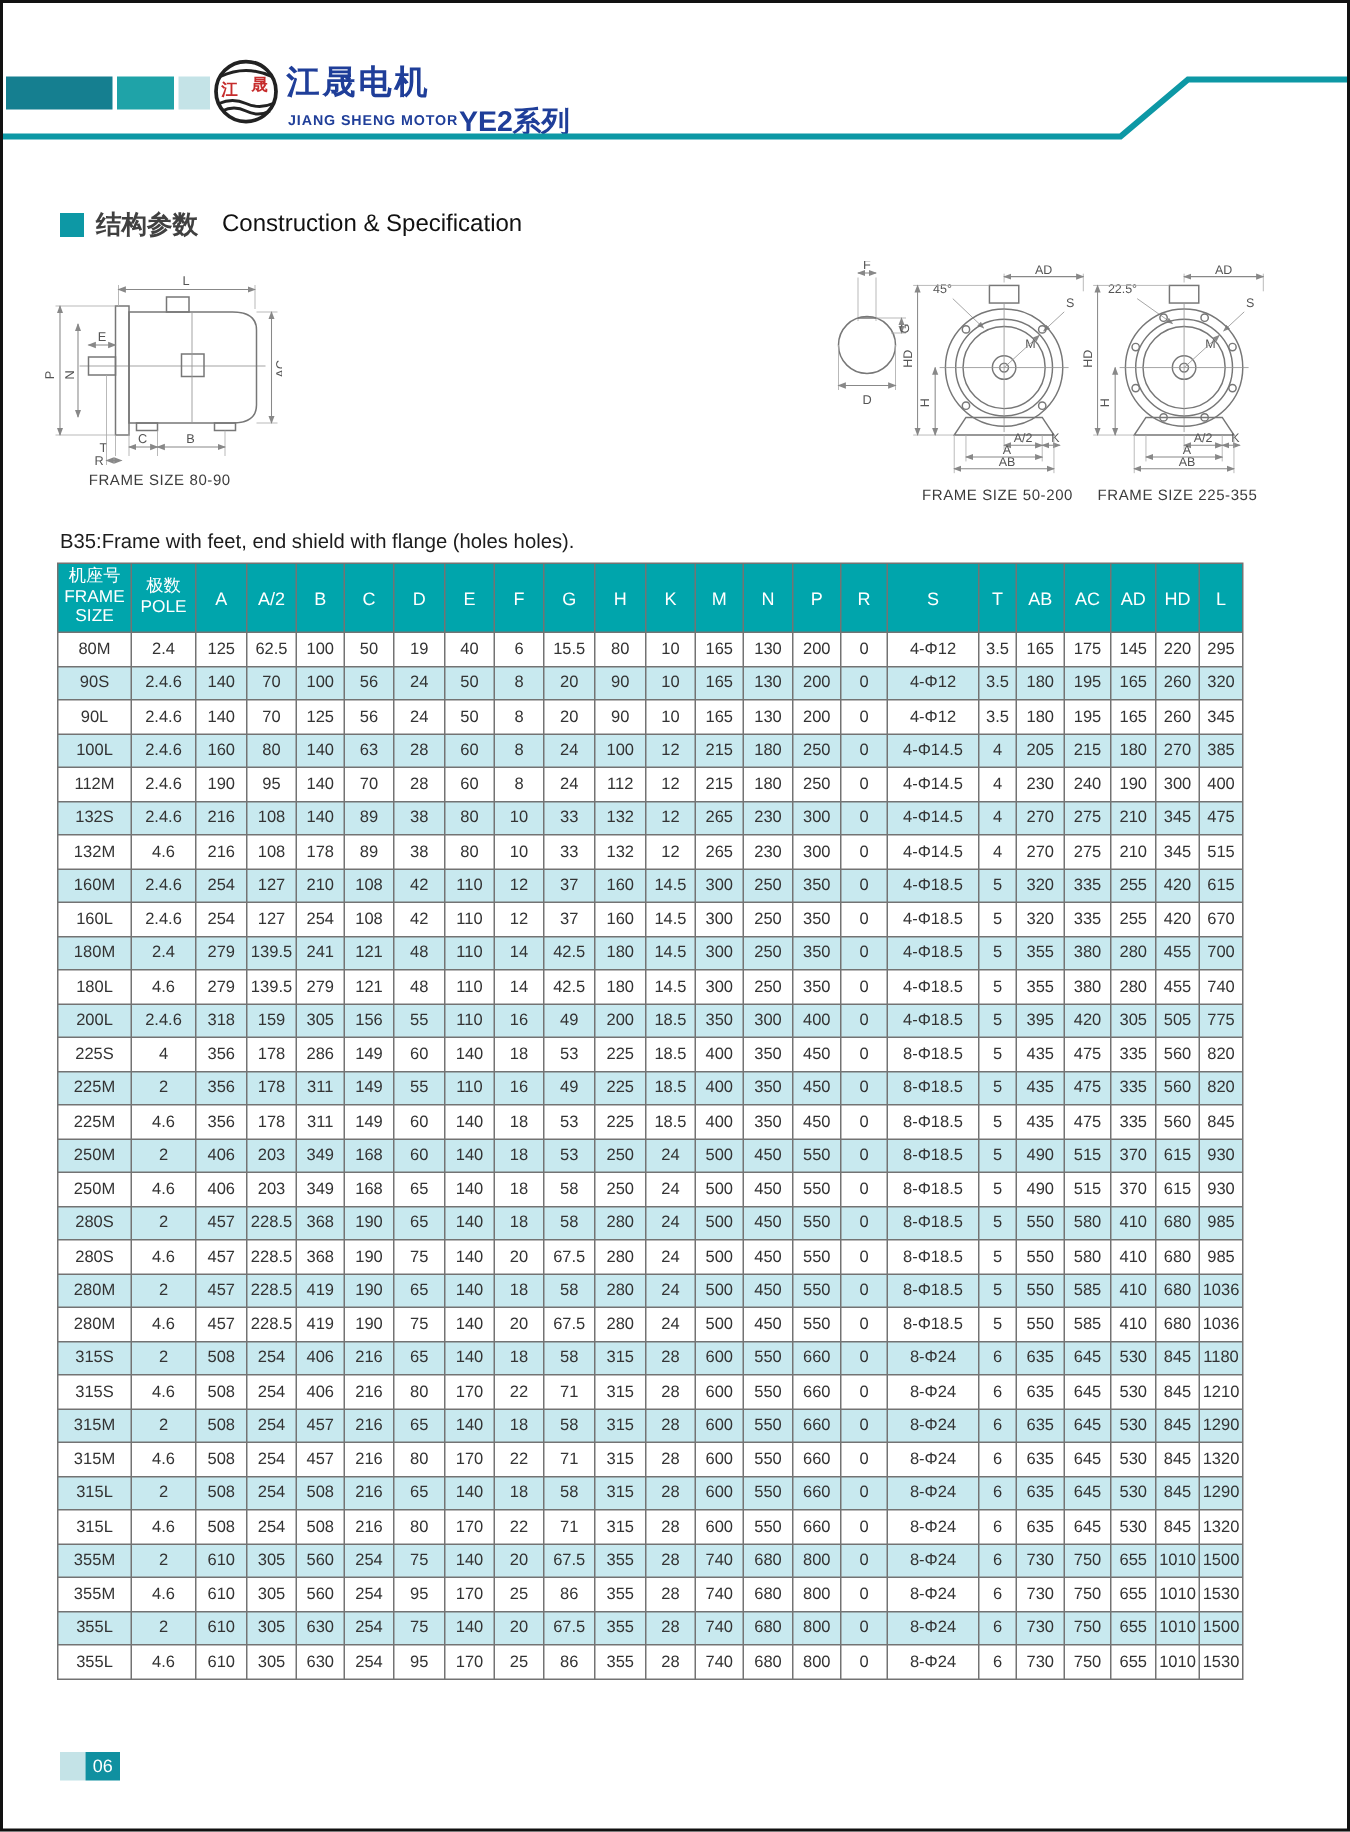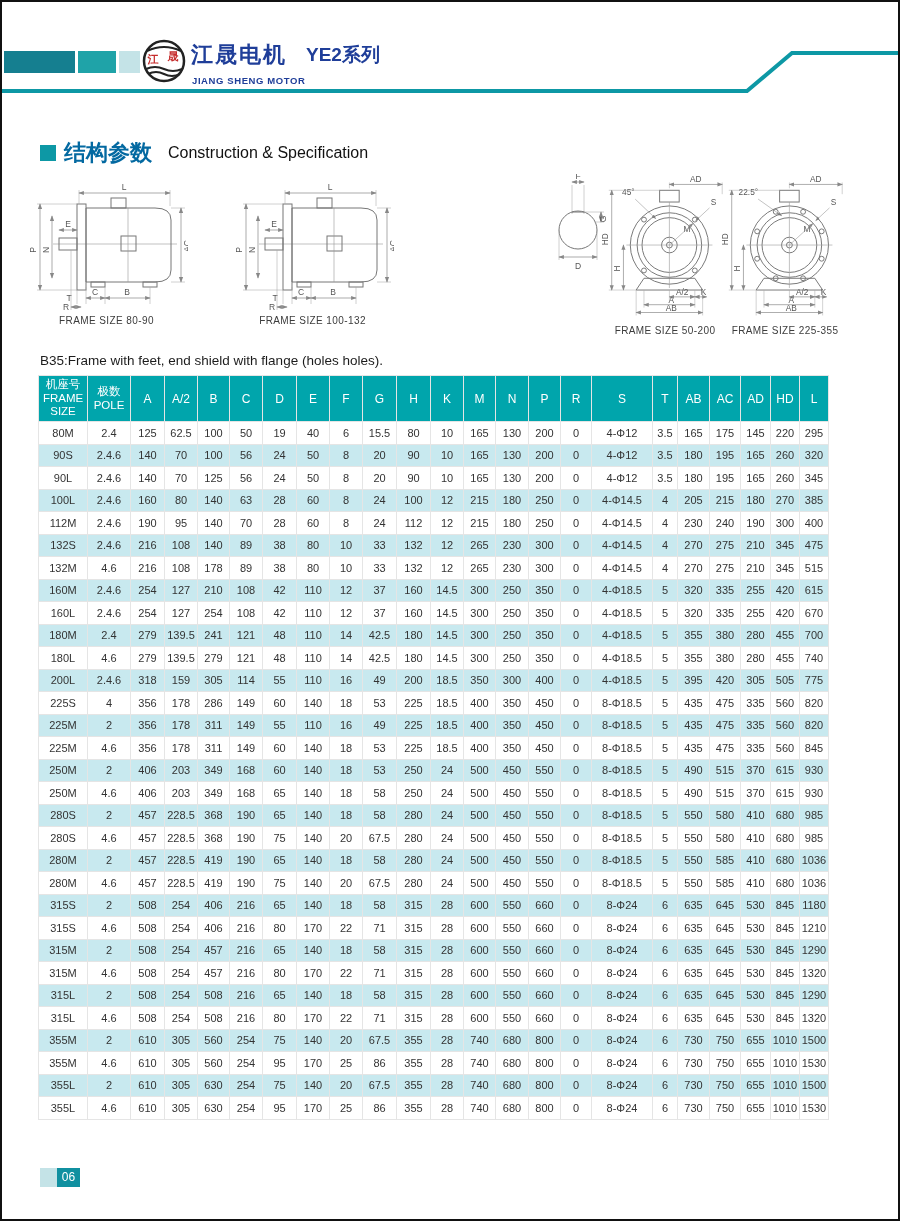--- a/index.html
+++ b/index.html
@@ -13,41 +13,41 @@
         font-family:"Liberation Sans",sans-serif;color:#222;}
   .abs{position:absolute;}
   
   .bar{position:absolute;top:49px;height:22px;}
   .bar-1{left:2px;width:71px;background:var(--accent-dark);}
   .bar-2{left:76px;width:38px;background:var(--accent-mid);}
   .bar-3{left:117px;width:21px;background:var(--accent-light);}
   .emblem{left:140px;top:37px;width:44px;height:44px;}
   .brand-cn{left:189px;top:42px;font-size:22px;font-weight:bold;color:var(--brand-blue);letter-spacing:2px;line-height:1;}
   .brand-en{left:190px;top:73px;font-size:9.5px;font-weight:bold;color:var(--brand-blue);letter-spacing:.6px;text-align:center;}
-  .series{left:304px;top:40px;font-size:19px;font-weight:bold;color:var(--brand-blue);text-align:center;}
+  .series{left:304px;top:66px;font-size:19px;font-weight:bold;color:var(--brand-blue);text-align:center;}
   .topline{left:0;top:0;width:896px;height:100px;pointer-events:none;}
   
   .sec{left:38px;top:136px;display:flex;align-items:center;gap:8px;}
   .sec-sq{width:16px;height:16px;background:var(--line);}
-  .sec-cn{font-size:22px;font-weight:bold;color:#0369a1;}
+  .sec-cn{font-size:17px;font-weight:bold;color:#404040;}
   .sec-en{font-size:16px;color:#111;margin-left:8px;}
   
   .diag{position:absolute;text-align:center;}
   .diag svg{display:block;margin:0 auto;}
   .cap{font-size:10px;color:#3c3c3c;letter-spacing:.4px;margin-top:5px;white-space:nowrap;}
   .geo{stroke:#777;stroke-width:1;fill:none;}
   .thin{stroke:#999;stroke-width:.6;fill:none;}
   .dim{stroke:#888;stroke-width:.7;fill:none;marker-start:url(#arw);marker-end:url(#arw);}
   .ext{stroke:#aaa;stroke-width:.55;fill:none;}
   svg text{font-size:8.5px;fill:#555;font-family:"Liberation Sans",sans-serif;}
   
   .note{left:38px;top:351px;font-size:13.5px;color:#1c1c1c;}
   
   .spec-table{position:absolute;left:36px;top:373px;border-collapse:separate;border-spacing:1px;
-              background:#e5e5e5;table-layout:fixed;}
+              background:#737373;table-layout:fixed;}
   .spec-table th{background:var(--teal-header);color:#fff;font-weight:normal;
                  font-size:12px;padding:0;height:45px;vertical-align:middle;}
   .spec-table th span{display:block;line-height:1.2;font-size:11.5px;}
   .spec-table td{background:#fff;text-align:center;font-size:11px;color:#333;
                  height:21.5px;padding:0;white-space:nowrap;overflow:hidden;}
   .spec-table tr.alt td{background:var(--row-alt);}
   
   .foot-light{left:38px;top:1166px;width:17px;height:19px;background:var(--accent-light);}
   .foot-badge{left:55px;top:1166px;width:23px;height:19px;background:var(--badge);
               color:#fff;font-size:12px;text-align:center;line-height:19px;}
@@ -132,26 +132,20 @@
     <span class="sec-sq"></span>
     <span class="sec-cn">结构参数</span>
     <span class="sec-en">Construction &amp; Specification</span>
   </div>
 
   <div class="diag" style="left:22px;top:178px;width:165px;">
     <svg width="163" height="130">
         <use href="#sideview" width="170" height="132"></use>
       </svg>
     <div class="cap">FRAME SIZE 80-90</div>
-  </div>
-  <div class="diag" style="left:228px;top:178px;width:165px;">
-    <svg width="163" height="130">
-        <use href="#sideview" width="170" height="132"></use>
-      </svg>
-    <div class="cap">FRAME SIZE 100-132</div>
   </div>
 
   <div class="diag" style="left:548px;top:172px;width:58px;">
     <svg width="58" height="112" viewBox="0 0 58 112">
       <line class="dim" x1="22" y1="8" x2="34" y2="8"></line>
       <text x="28" y="5" text-anchor="middle">F</text>
       <line class="ext" x1="22" y1="11" x2="22" y2="40"></line>
         <line class="ext" x1="34" y1="11" x2="34" y2="40"></line>
       <circle class="geo" cx="28" cy="56" r="19" fill="url(#hatch)"></circle>
       <line class="geo" x1="22" y1="38" x2="34" y2="38"></line>
@@ -605,21 +599,21 @@
           <td>280</td>
           <td>455</td>
           <td>740</td>
         </tr>
         <tr class="alt">
           <td>200L</td>
           <td>2.4.6</td>
           <td>318</td>
           <td>159</td>
           <td>305</td>
-          <td>114</td>
+          <td>156</td>
           <td>55</td>
           <td>110</td>
           <td>16</td>
           <td>49</td>
           <td>200</td>
           <td>18.5</td>
           <td>350</td>
           <td>300</td>
           <td>400</td>
           <td>0</td>

